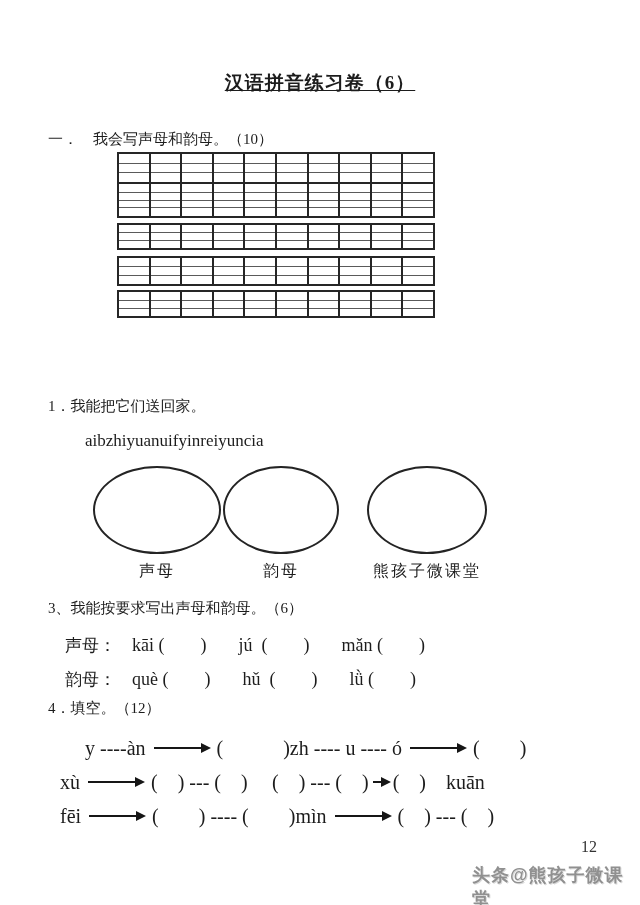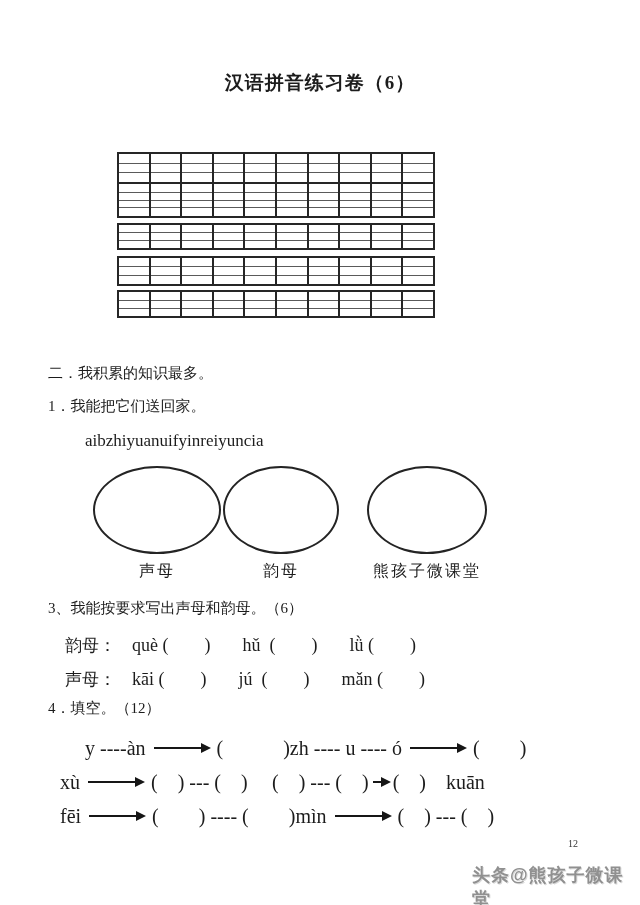--- a/index.html
+++ b/index.html
@@ -3,21 +3,21 @@
 <meta charset="utf-8">
 <style>
   html,body { margin:0; padding:0; background:#ffffff; }
   .page {
     position:relative; width:640px; height:905px; background:#ffffff;
     font-family:"Liberation Serif","DejaVu Serif",serif; color:#1c1c1c;
     overflow:hidden;
   }
   .title {
     position:absolute; top:57px; left:0; width:100%;
-    text-align:center; font-size:19px; font-weight:bold; letter-spacing:1px;
+    text-align:center; font-size:19px; font-weight:bold; letter-spacing:1px;text-decoration:underline;
   }
   .sec-heading, .q-heading { position:absolute; font-size:15px; white-space:pre; }
   .s1  { top:130px; left:48px; }
   .s2  { top:364px; left:48px; }
   .q1h { top:397px; left:48px; }
   .q3h { top:599px; left:48px; }
   .q4h { top:699px; left:48px; }
 
   
   .grid-area { position:absolute; top:152px; left:117px; width:318px; }
@@ -64,33 +64,34 @@
   .arrow {
     flex:none; position:relative; display:inline-block;
     width:55px; height:2px; background:#161616; margin:0 8px; align-self:center;
   }
   .arrow::after {
     content:""; position:absolute; right:-2px; top:-4px; width:0; height:0;
     border-left:10px solid #161616; border-top:5px solid transparent; border-bottom:5px solid transparent;
   }
   .arrow.short { width:16px; margin:0 4px; }
 
-  .page-number { position:absolute; top:838px; left:568px; font-size:10px; color:#333; }
+  .page-number { position:absolute; top:838px; left:581px; font-size:16px; color:#333; }
   .watermark {
     position:absolute; top:863px; left:472px; font-size:18px; font-weight:bold;
     color:#909090; text-shadow:1px 1px 0 #dadada; letter-spacing:1px;
     font-family:"Liberation Sans","DejaVu Sans",sans-serif;
   }
 </style>
 </head>
 <body>
 
 <div class="page">
   <h1 class="title">汉语拼音练习卷（6）</h1>
 
+  <div class="sec-heading s1">一．　我会写声母和韵母。（10）</div>
   <div class="grid-area" id="grid-area">
       <div class="band" style="height: 32px; margin-top: 0px;">
         <div class="cell"></div>
         <div class="cell"></div>
         <div class="cell"></div>
         <div class="cell"></div>
         <div class="cell"></div>
         <div class="cell"></div>
         <div class="cell"></div>
         <div class="cell"></div>
@@ -140,21 +141,20 @@
         <div class="cell"></div>
         <div class="cell"></div>
         <div class="cell"></div>
         <div class="cell"></div>
         <div class="cell"></div>
         <div class="cell"></div>
         <div class="cell"></div>
       </div>
     </div>
 
-  <div class="sec-heading s2">二．我积累的知识最多。</div>
 
   <div class="q-heading q1h">1．我能把它们送回家。</div>
   <div class="letters" id="letters-row">
       <span>ai</span>
       <span>b</span>
       <span>zhi</span>
       <span>yuan</span>
       <span>ui</span>
       <span>f</span>
       <span>yin</span>
@@ -175,30 +175,30 @@
       </div>
       <div class="oval-col c2">
         <div class="oval"></div>
         <div class="oval-label">熊孩子微课堂</div>
       </div>
     </div>
 
   <div class="q-heading q3h">3、我能按要求写出声母和韵母。（6）</div>
   <div class="q3-rows" id="q3-rows">
       <div class="q3-row">
+        <span class="q3-label">声母：</span>
+        <span class="q3-item">kāi (　　)</span>
+        <span class="q3-item">jú  (　　)</span>
+        <span class="q3-item">mǎn (　　)</span>
+      </div>
+      <div class="q3-row">
         <span class="q3-label">韵母：</span>
         <span class="q3-item">què (　　)</span>
         <span class="q3-item">hǔ  (　　)</span>
         <span class="q3-item">lǜ (　　)</span>
-      </div>
-      <div class="q3-row">
-        <span class="q3-label">声母：</span>
-        <span class="q3-item">kāi (　　)</span>
-        <span class="q3-item">jú  (　　)</span>
-        <span class="q3-item">mǎn (　　)</span>
       </div>
     </div>
 
   <div class="q-heading q4h">4．填空。（12）</div>
   <div class="q4-rows" id="q4-rows">
       <div class="q4-row r0">
         <div class="q4-part left"><span class="q4txt">y ----àn</span><span class="arrow"></span><span class="q4txt">(　　　)</span></div>
         <div class="q4-part right"><span class="q4txt">zh ---- u ---- ó</span><span class="arrow"></span><span class="q4txt">(　　)</span></div>
       </div>
       <div class="q4-row r1">

